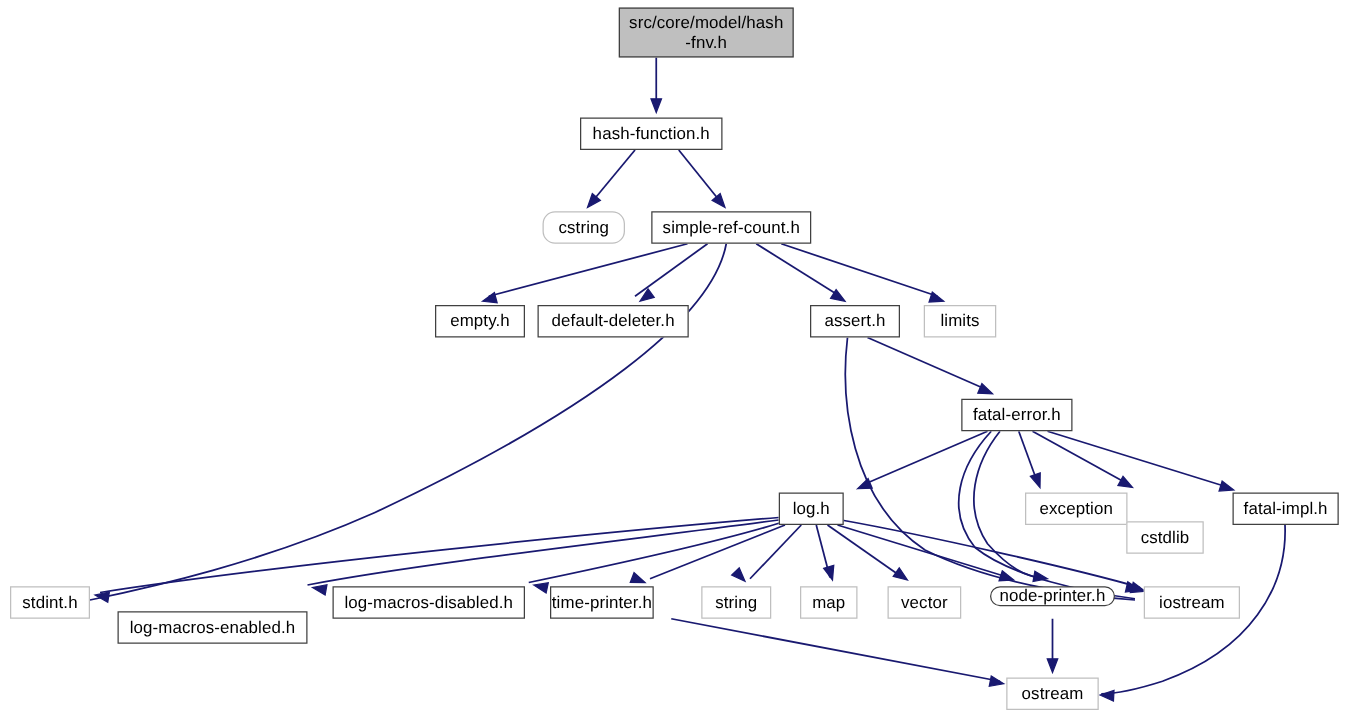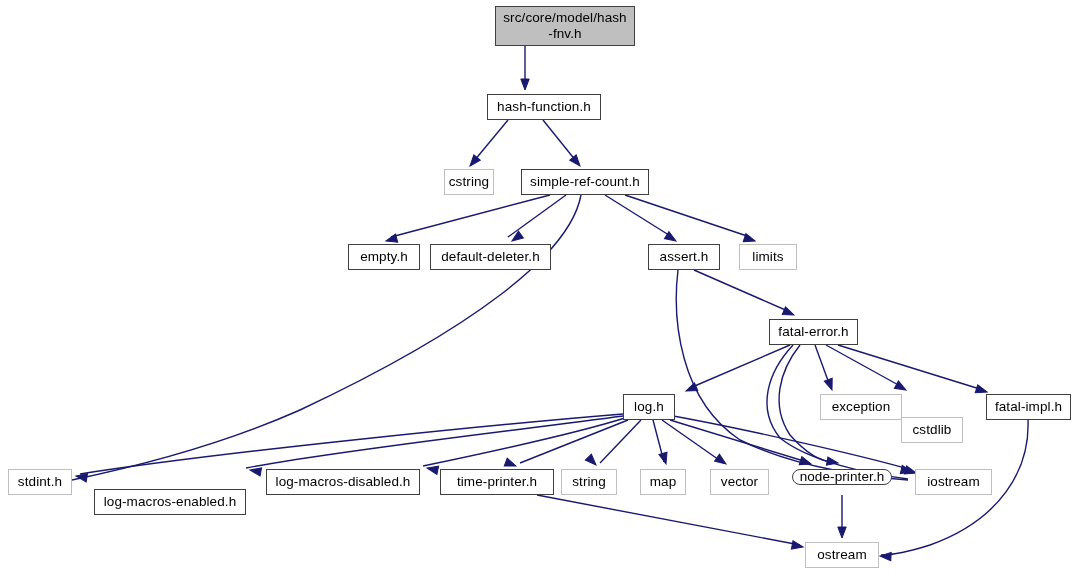--- a/index.html
+++ b/index.html
@@ -117,36 +117,36 @@
         <polygon class="edge-head" points="0,0 -11,-4.2 -11,4.2" transform="translate(811,464) rotate(18)"></polygon>
         <polygon class="edge-head" points="0,0 -11,-4.2 -11,4.2" transform="translate(916,473) rotate(16)"></polygon>
         <polygon class="edge-head" points="0,0 -11,-4.2 -11,4.2" transform="translate(803,547) rotate(11)"></polygon>
         <polygon class="edge-head" points="0,0 -11,-4.2 -11,4.2" transform="translate(842,538) rotate(90)"></polygon>
         <polygon class="edge-head" points="0,0 -11,-4.2 -11,4.2" transform="translate(880,556) rotate(183)"></polygon>
       </g>
   </svg>
   <div id="nodes-layer">
       <div class="node-box current" style="left: 455px; top: 6px; width: 140px; height: 40px;">src/core/model/hash
 -fnv.h</div>
-      <div class="node-box local" style="left: 487px; top: 94px; width: 114px; height: 26px;">hash-function.h</div>
-      <div class="node-box system" style="left: 444px; top: 169px; width: 50px; height: 26px;">cstring</div>
+      <div class="node-box local" style="left: 464px; top: 94px; width: 114px; height: 26px;">hash-function.h</div>
+      <div class="node-box system" style="left: 434px; top: 169px; width: 66px; height: 26px; border-radius: 10px;">cstring</div>
       <div class="node-box local" style="left: 521px; top: 169px; width: 128px; height: 26px;">simple-ref-count.h</div>
       <div class="node-box local" style="left: 340px; top: 244px; width: 72px; height: 26px; margin-left: 8px;">empty.h</div>
       <div class="node-box local" style="left: 430px; top: 244px; width: 121px; height: 26px;">default-deleter.h</div>
       <div class="node-box local" style="left: 648px; top: 244px; width: 72px; height: 26px;">assert.h</div>
       <div class="node-box system" style="left: 739px; top: 244px; width: 58px; height: 26px;">limits</div>
       <div class="node-box local" style="left: 769px; top: 319px; width: 89px; height: 26px;">fatal-error.h</div>
       <div class="node-box local" style="left: 623px; top: 394px; width: 52px; height: 26px;">log.h</div>
       <div class="node-box system" style="left: 796px; top: 394px; width: 82px; height: 26px; margin-left: 24px;">exception</div>
       <div class="node-box system" style="left: 901px; top: 394px; width: 62px; height: 26px; margin-top: 23px;">cstdlib</div>
       <div class="node-box local" style="left: 986px; top: 394px; width: 85px; height: 26px;">fatal-impl.h</div>
       <div class="node-box system" style="left: 8px; top: 469px; width: 64px; height: 26px;">stdint.h</div>
       <div class="node-box local" style="left: 94px; top: 469px; width: 152px; height: 26px; margin-top: 20px;">log-macros-enabled.h</div>
       <div class="node-box local" style="left: 266px; top: 469px; width: 154px; height: 26px;">log-macros-disabled.h</div>
-      <div class="node-box local" style="left: 440px; top: 469px; width: 114px; height: 26px;">time-printer.h</div>
+      <div class="node-box local" style="left: 440px; top: 469px; width: 83px; height: 26px;">time-printer.h</div>
       <div class="node-box system" style="left: 561px; top: 469px; width: 56px; height: 26px;">string</div>
       <div class="node-box system" style="left: 640px; top: 469px; width: 46px; height: 26px;">map</div>
       <div class="node-box system" style="left: 710px; top: 469px; width: 59px; height: 26px;">vector</div>
       <div class="node-box local" style="left: 792px; top: 469px; width: 100px; height: 16px; border-radius: 9px;">node-printer.h</div>
       <div class="node-box system" style="left: 915px; top: 469px; width: 77px; height: 26px;">iostream</div>
       <div class="node-box system" style="left: 805px; top: 542px; width: 74px; height: 26px;">ostream</div>
     </div>
 </div>
 
 </body></html>

